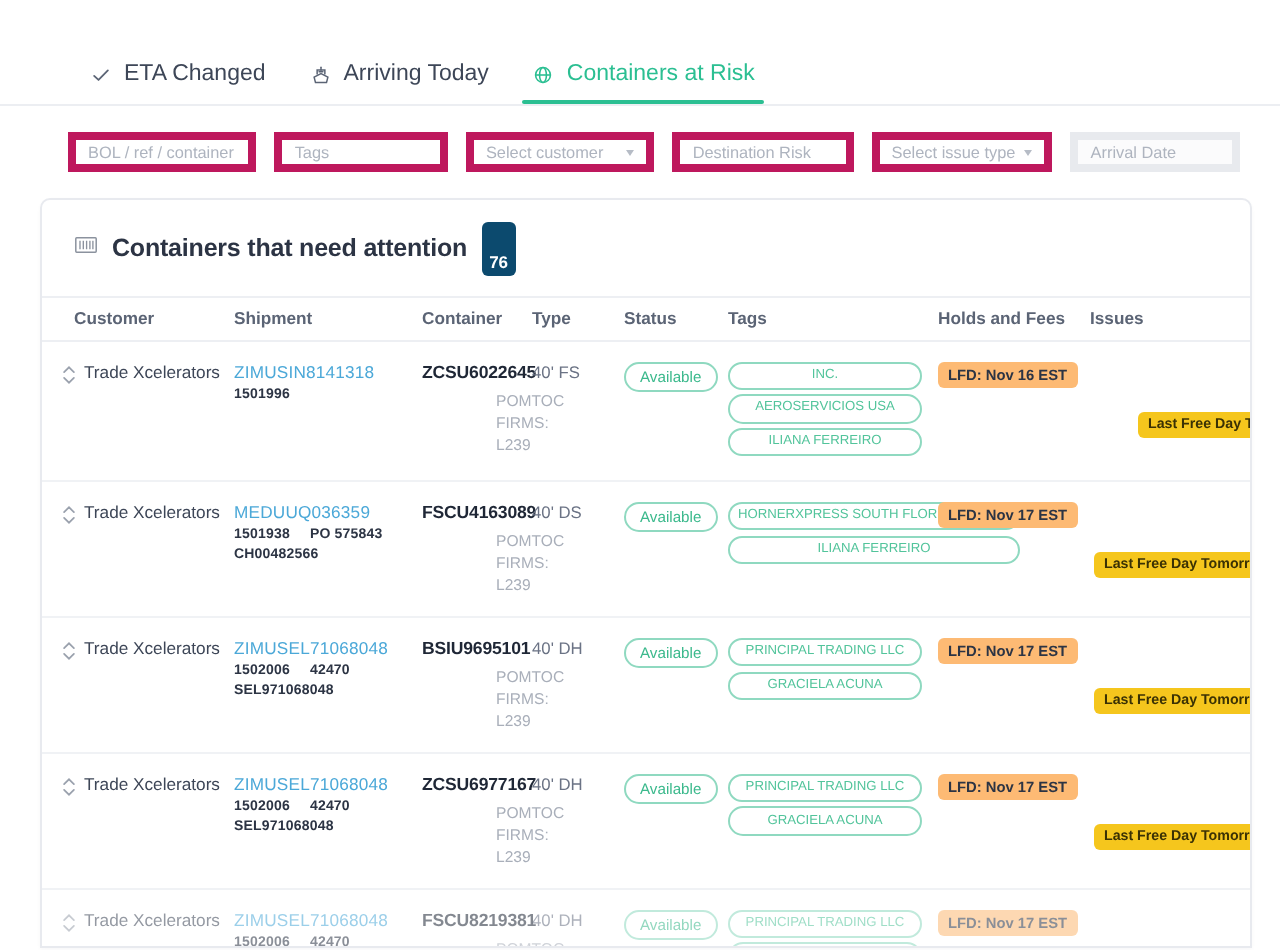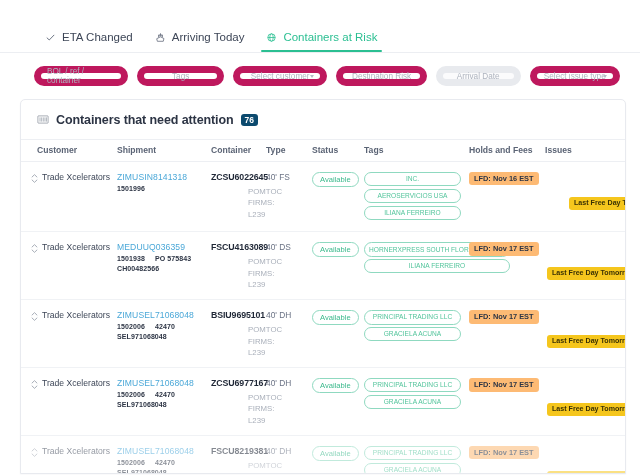--- a/index.html
+++ b/index.html
@@ -32,25 +32,24 @@
     height: 2.5px; background: #2bbf92; border-radius: 2px;
   }
   .tab svg { display:block; }
 
   
   .filters {
     display: flex; align-items: center; gap: 9px;
     padding: 13px 20px 13px 34px;
   }
   .f {
-    height: 20px; border: 7px solid #be185d; border-radius: 10px;
+    height: 20px; border: 4px solid #be185d; border-radius: 0;
     background: #fff; font-size: 8.2px; color: #aeb4bf;
     display: flex; align-items: center; padding: 0 6px;
     position: relative;
-    justify-content: center;
   }
   .f-bol { width: 97px; }
   .f-tags { width: 89px; }
   .f-cust { width: 97px; }
   .f-port { width: 93px; }
   .f-issue { width: 93px; }
   .f-date { width: 87px; background:#fbfbfc; border-color:#e8eaee; }
   .caret {
     position:absolute; right:6px; top:50%; margin-top:-1px;
     width:0;height:0;border-left:2.6px solid transparent;border-right:2.6px solid transparent;
@@ -68,21 +67,21 @@
     position: relative;
     box-shadow: 0 1px 2px rgba(30,40,60,0.03);
   }
   .card-head {
     display: flex; align-items: center; gap: 7px;
     padding: 11px 14px 10px 16px;
   }
   .card-title { font-size: 12.5px; color: #2c3444; font-weight: 700; letter-spacing:-0.1px;}
   .badge-count {
     background: #0c4a6e; color: #fff; font-size: 8.5px; font-weight: 700;
-    border-radius: 3px; padding: 2px 4px 2px 4px; line-height: 1;
+    border-radius: 3px; padding: 16px 4px 2px 4px; line-height: 1;
     min-width: 16px; text-align: center;
   }
 
   
   table.grid { width: 100%; border-collapse: collapse; table-layout: fixed; }
   table.grid thead th {
     font-size: 8.6px; color: #5b6475; font-weight: 700; text-align: left;
     padding: 5px 0 6px 0;
     border-top: 1px solid #edeff3; border-bottom: 1px solid #edeff3;
     background:#fff;
@@ -206,26 +205,26 @@
     <div class="f f-tags">
       <span>Tags</span>
     </div>
     <div class="f f-cust">
       <span>Select customer</span>
       <span class="caret"></span>
     </div>
     <div class="f f-port">
       <span>Destination Risk</span>
     </div>
-    <div class="f f-date">
-      <span>Arrival Date</span>
-    </div>
     <div class="f f-issue">
       <span>Select issue type</span>
       <span class="caret"></span>
+    </div>
+    <div class="f f-date">
+      <span>Arrival Date</span>
     </div>
   </div>
 
   <div class="card">
 
     <div class="card-head">
       <span>
         <svg width="12" height="11" viewBox="0 0 16 14" fill="none" stroke="#8b929e" stroke-width="1">
           <rect x="1.2" y="2.2" width="13.6" height="9.6" rx="0.6"></rect>
           <path d="M4 4.2 V9.8 M6.2 4.2 V9.8 M8.4 4.2 V9.8 M10.6 4.2 V9.8 M12.6 4.2 V9.8" stroke-width="0.9"></path>

